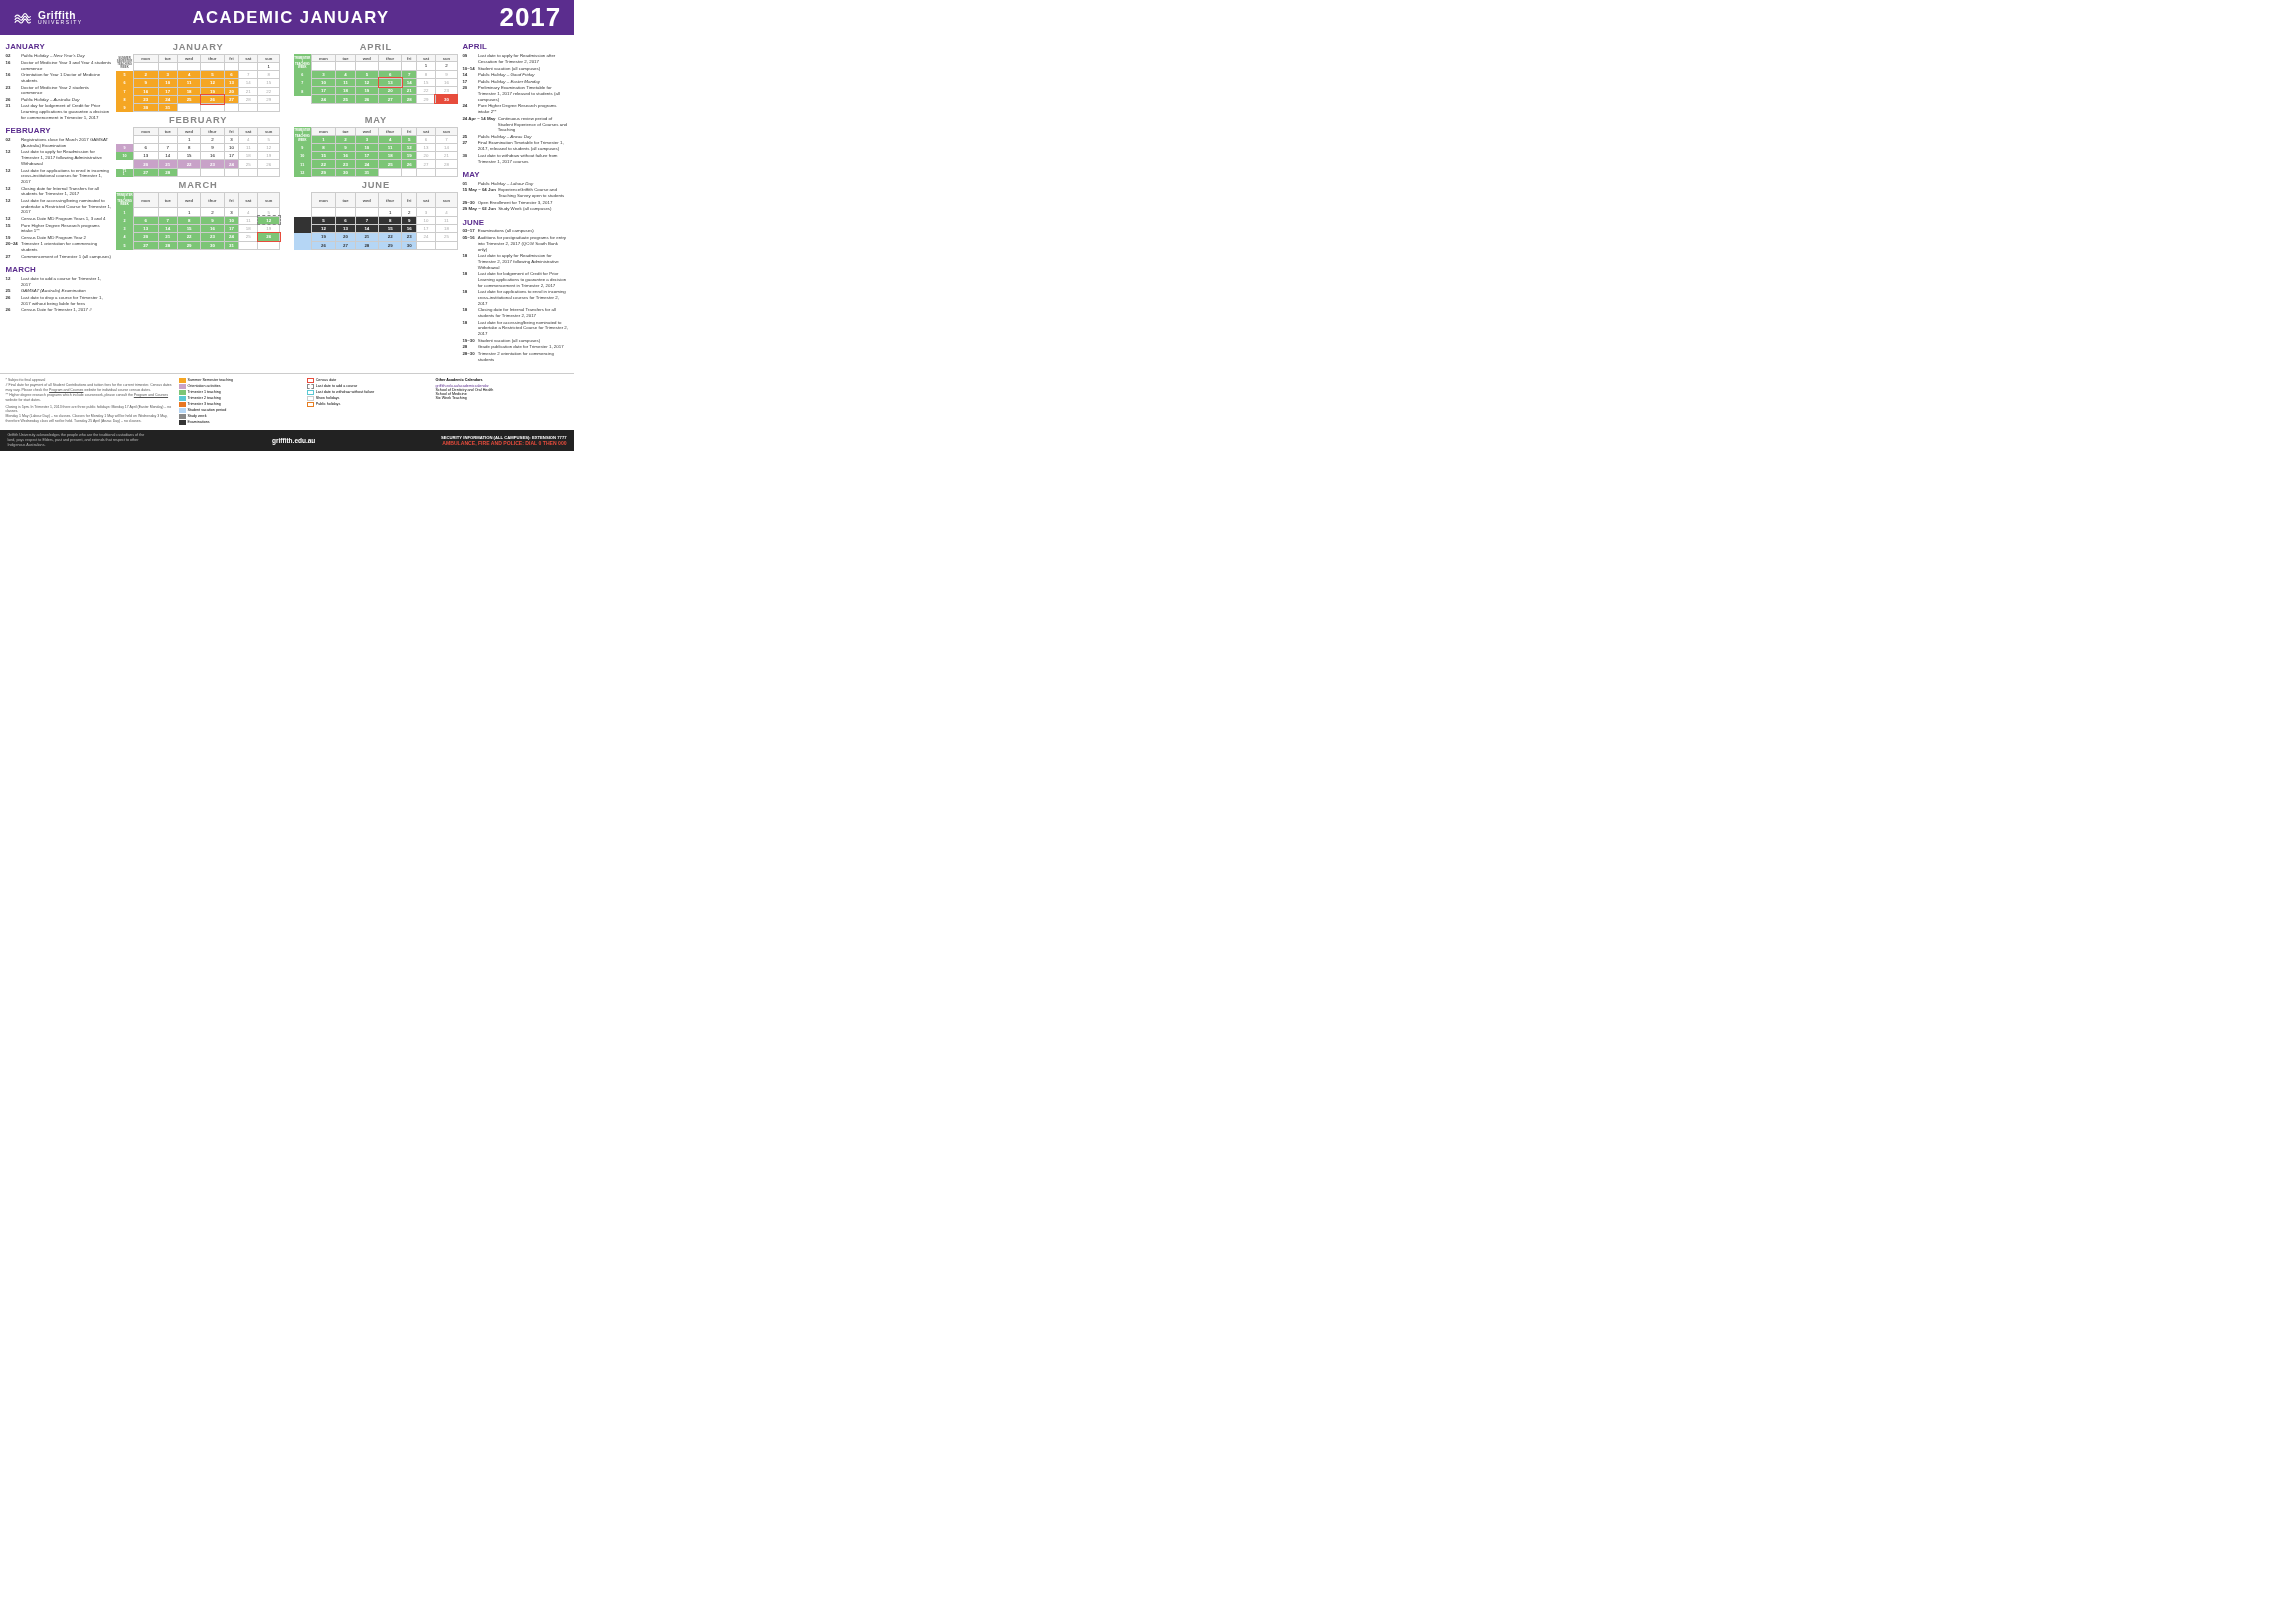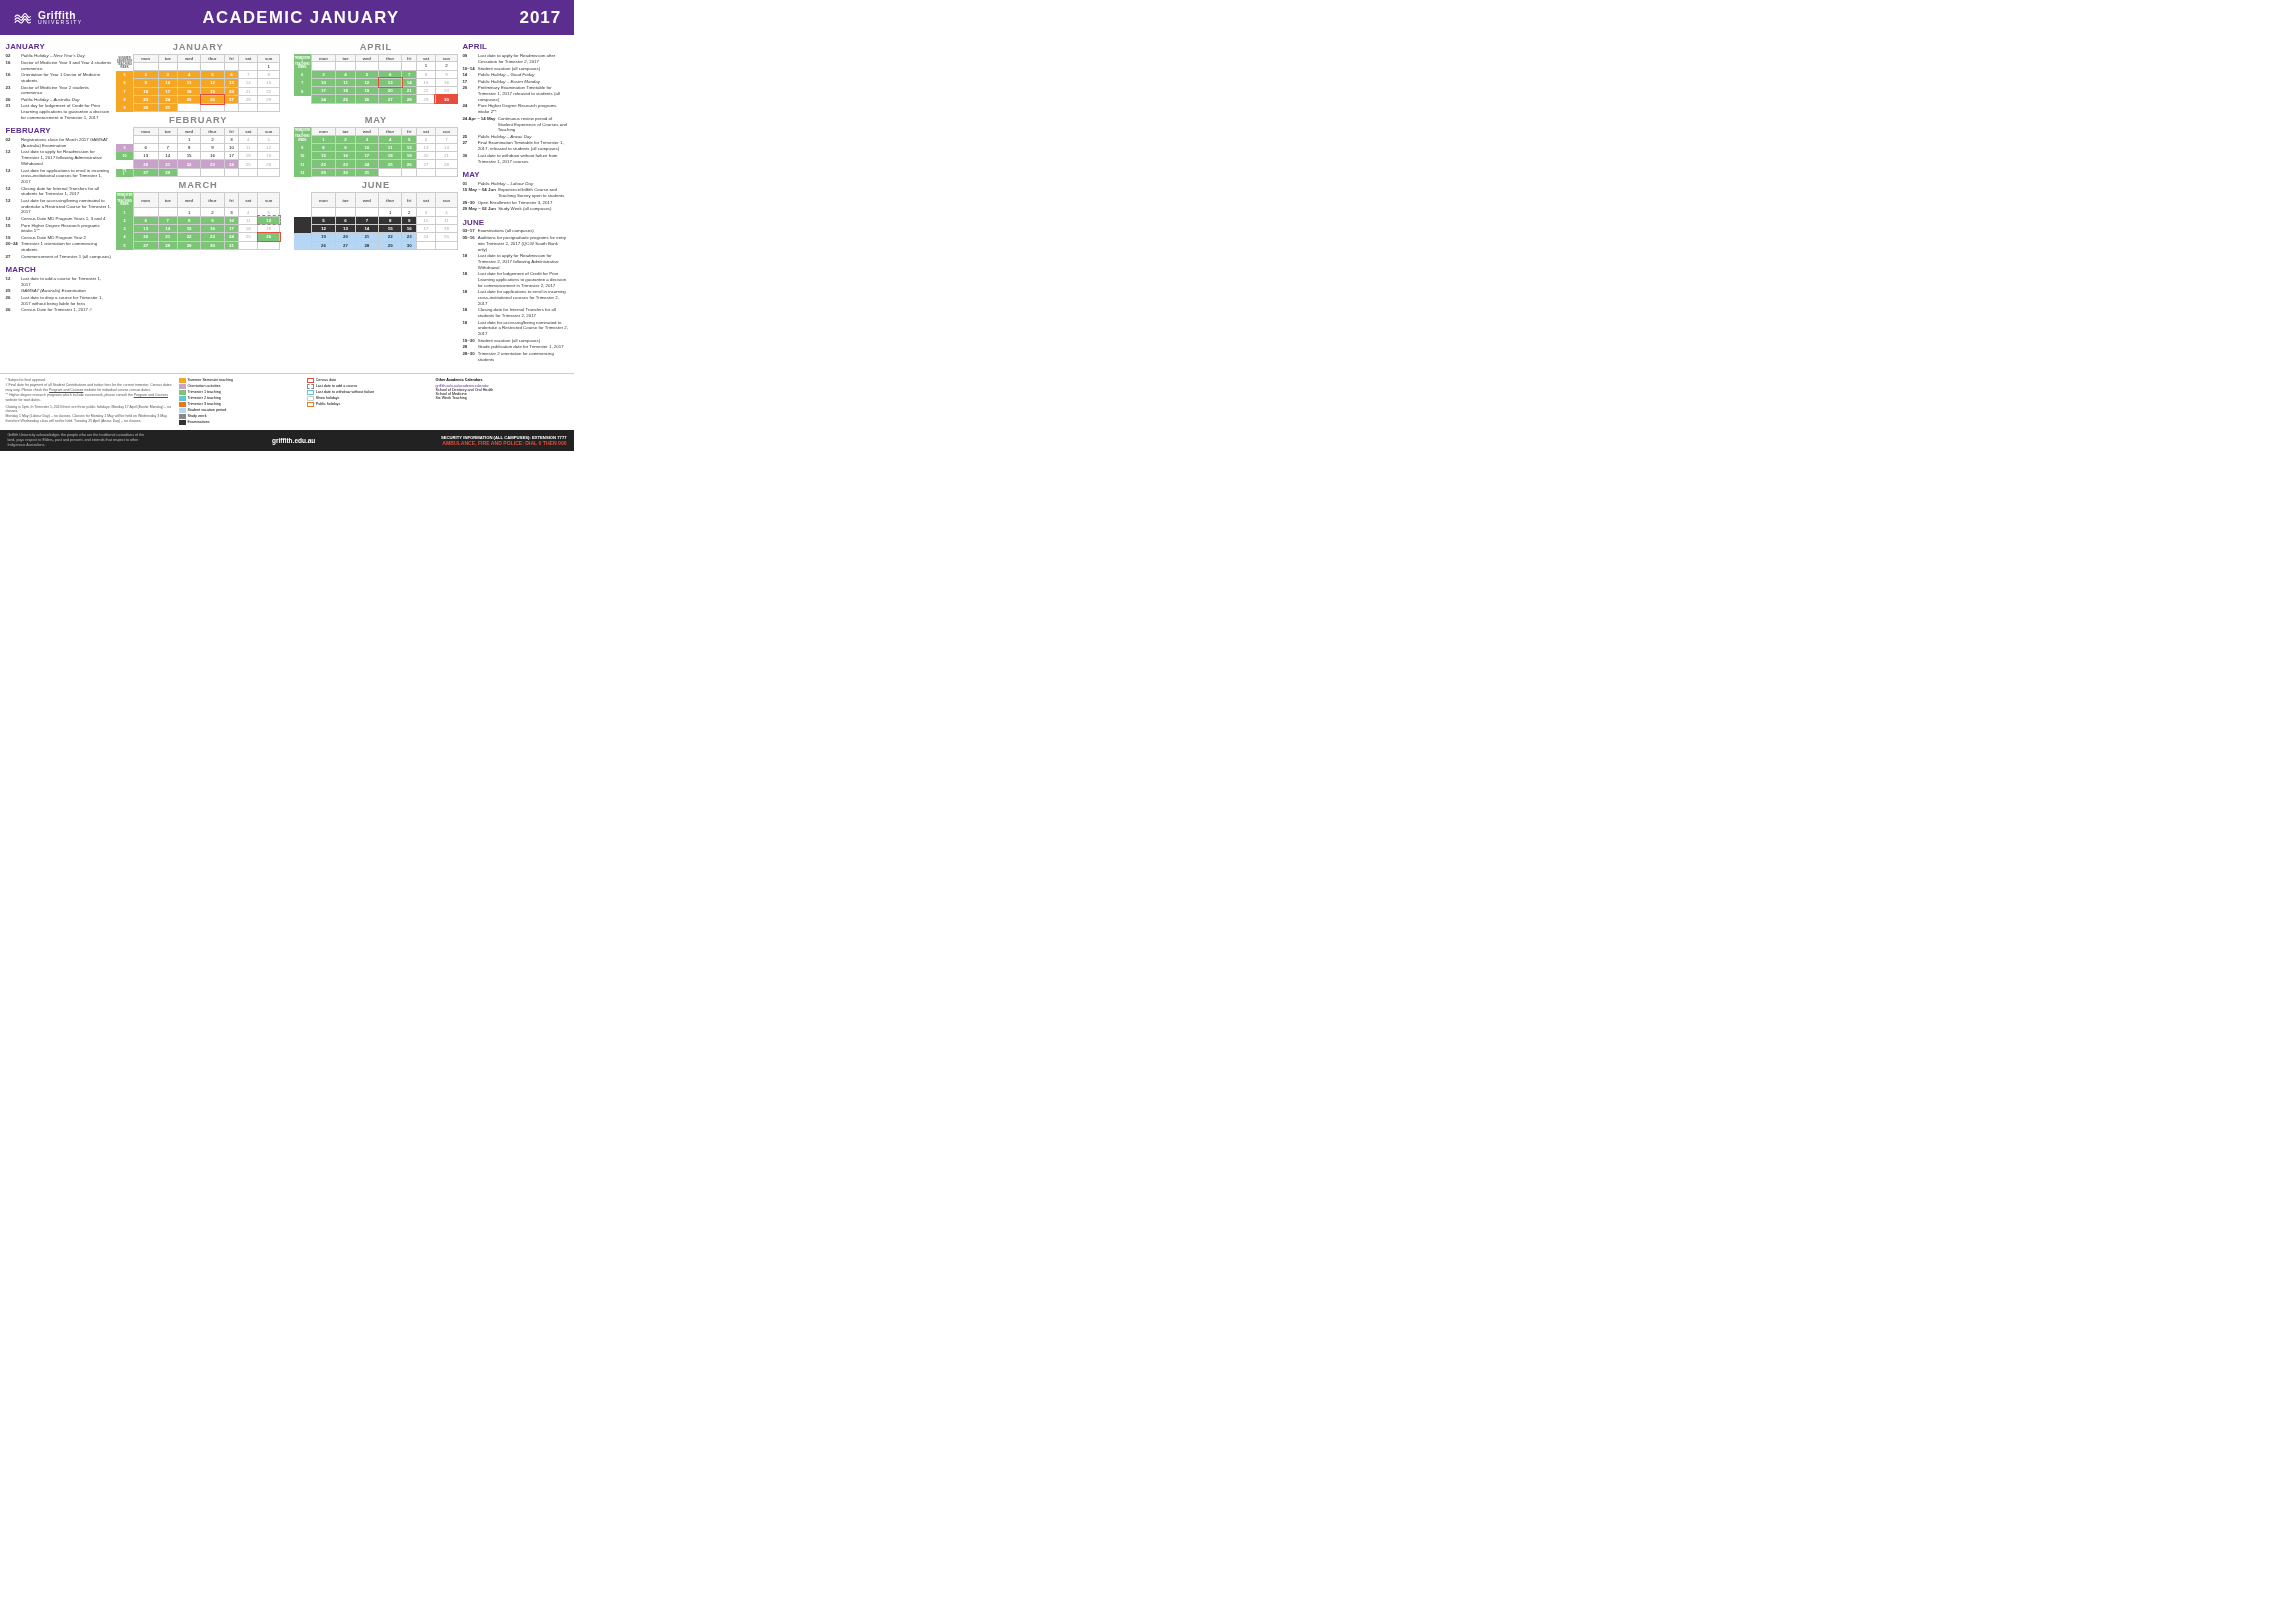--- a/index.html
+++ b/index.html
@@ -32,21 +32,21 @@
       height: 20.4px;
     }
     .header-title {
       font-size: 16.7px;
       font-weight: 900;
       letter-spacing: 1.4px;
       text-align: center;
       flex: 1;
     }
     .header-year {
-      font-size: 17px;
+      font-size: 26px;
       font-weight: 900;
       letter-spacing: 0.9px;
     }
 
     
     .main-content {
       display: flex;
       padding: 7.4px 5.6px 3.7px;
       gap: 4.6px;
     }

